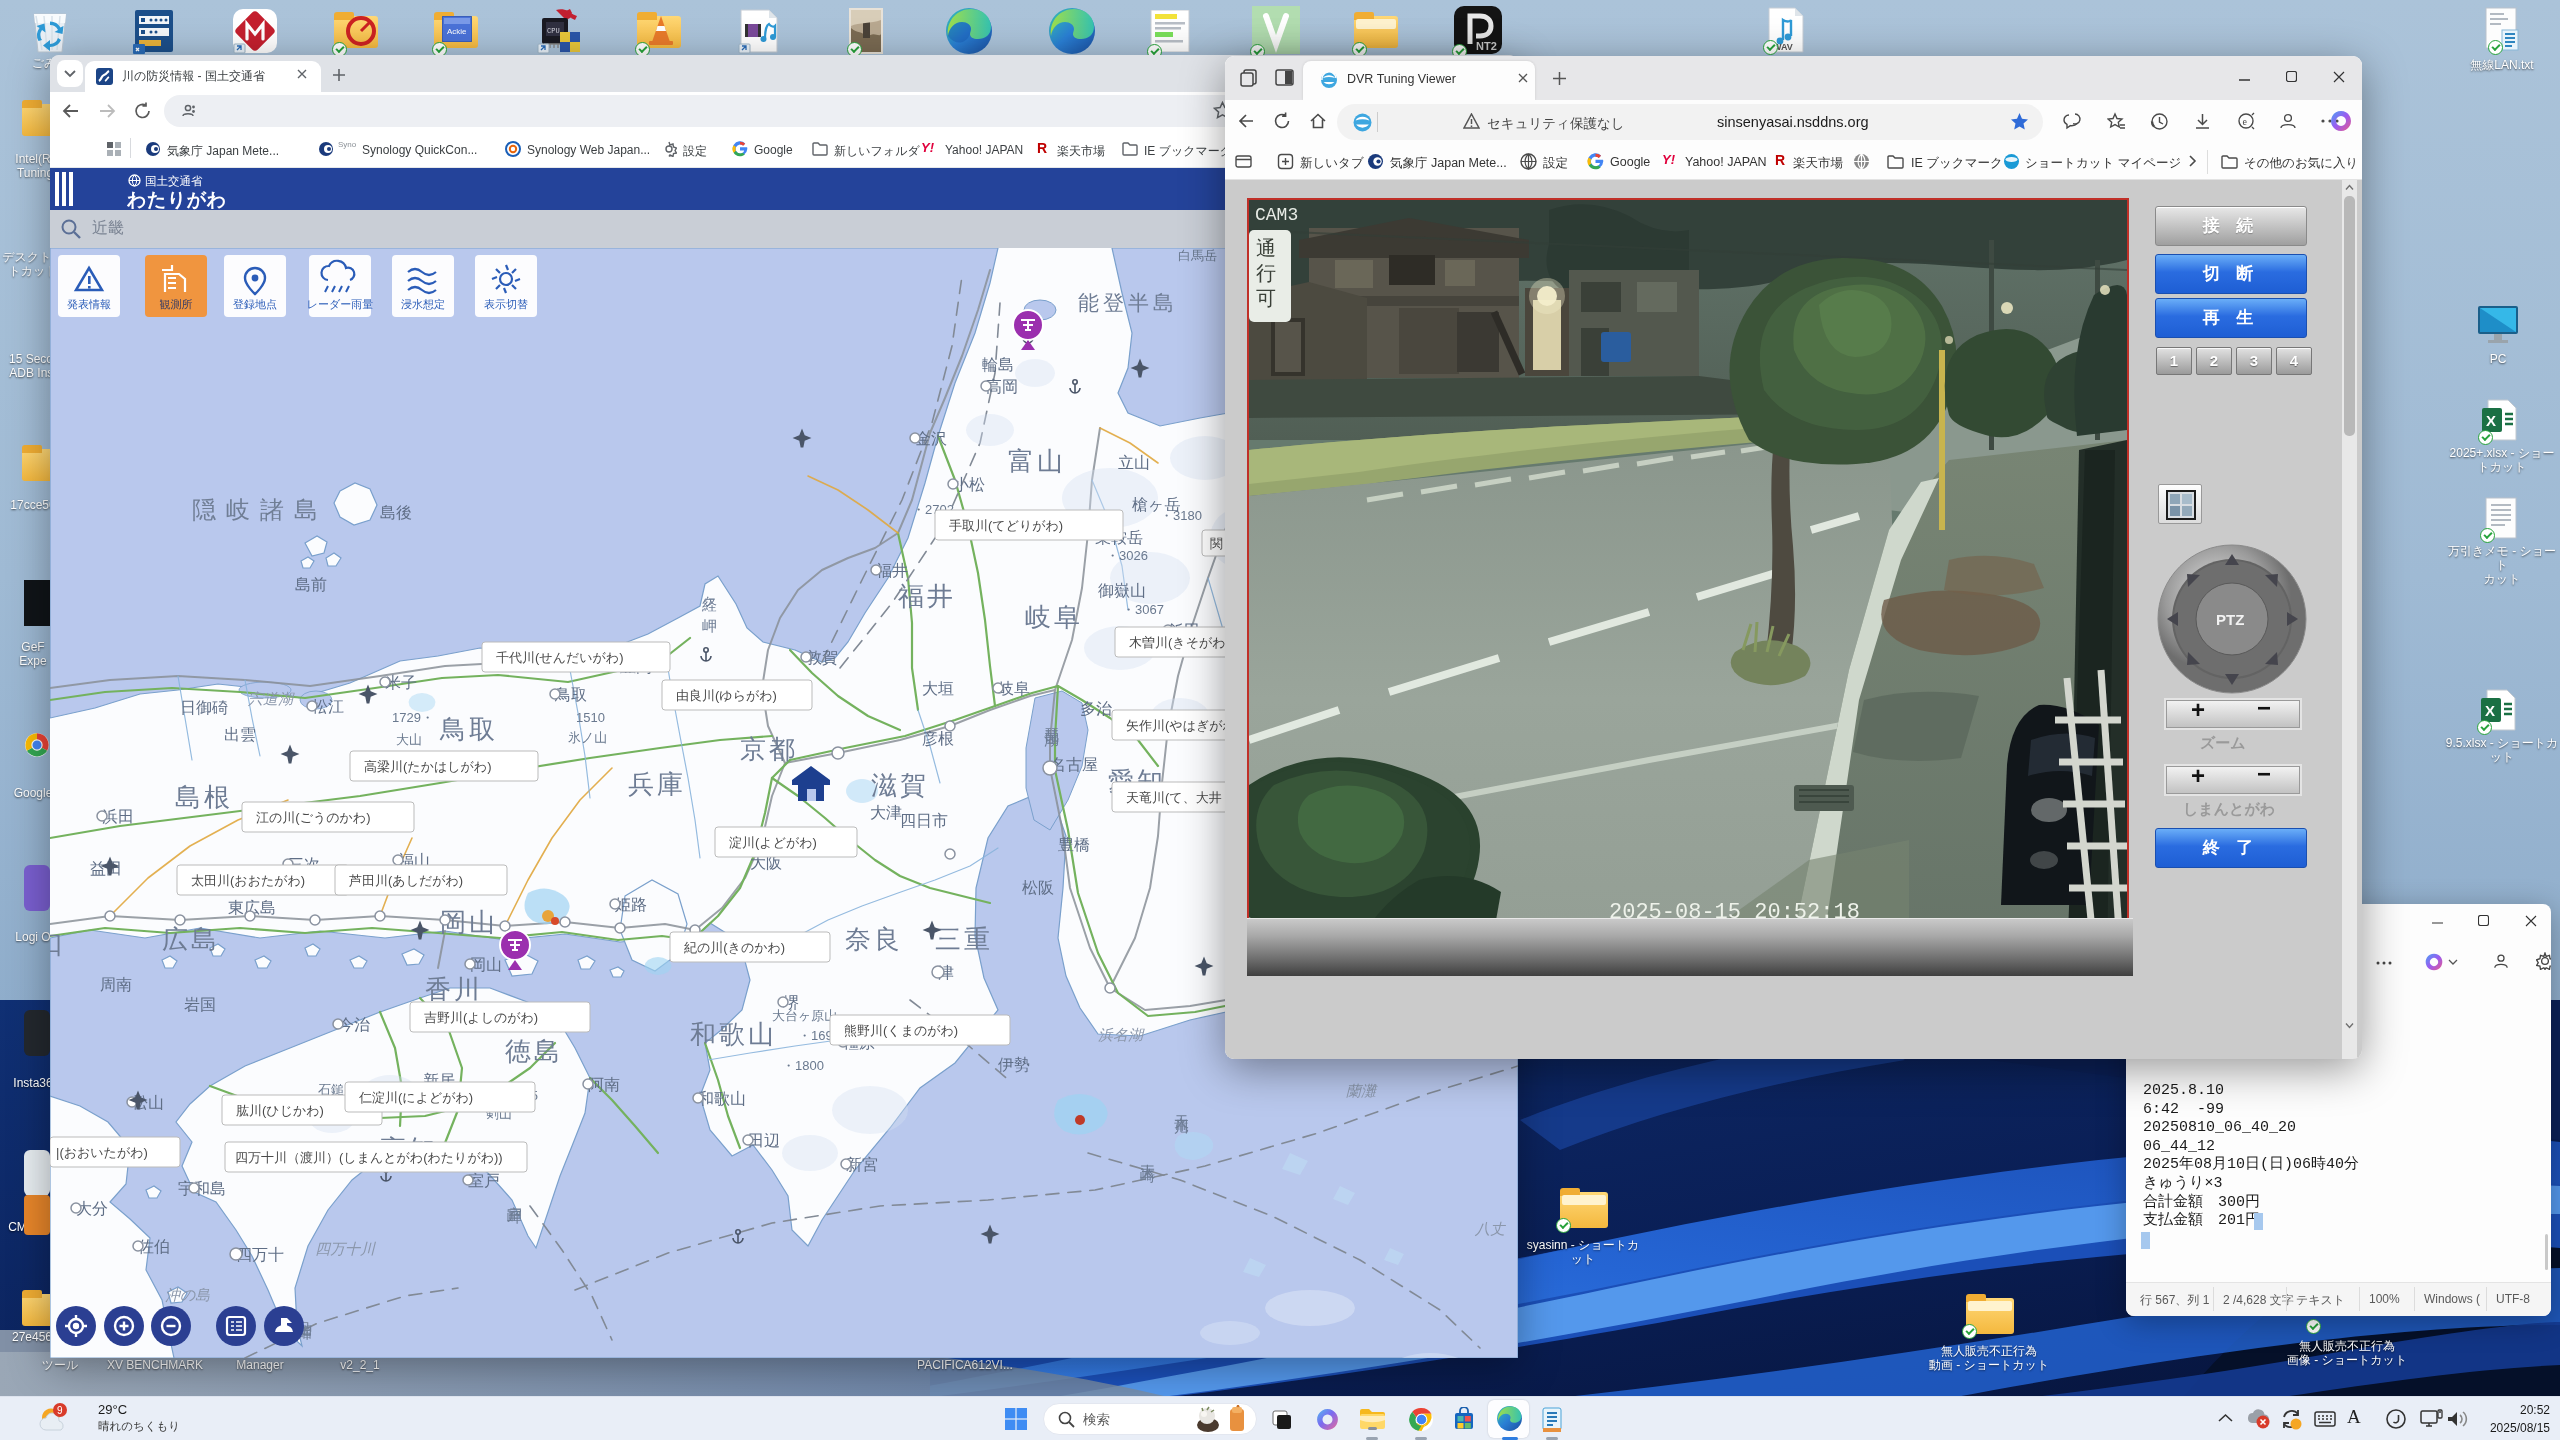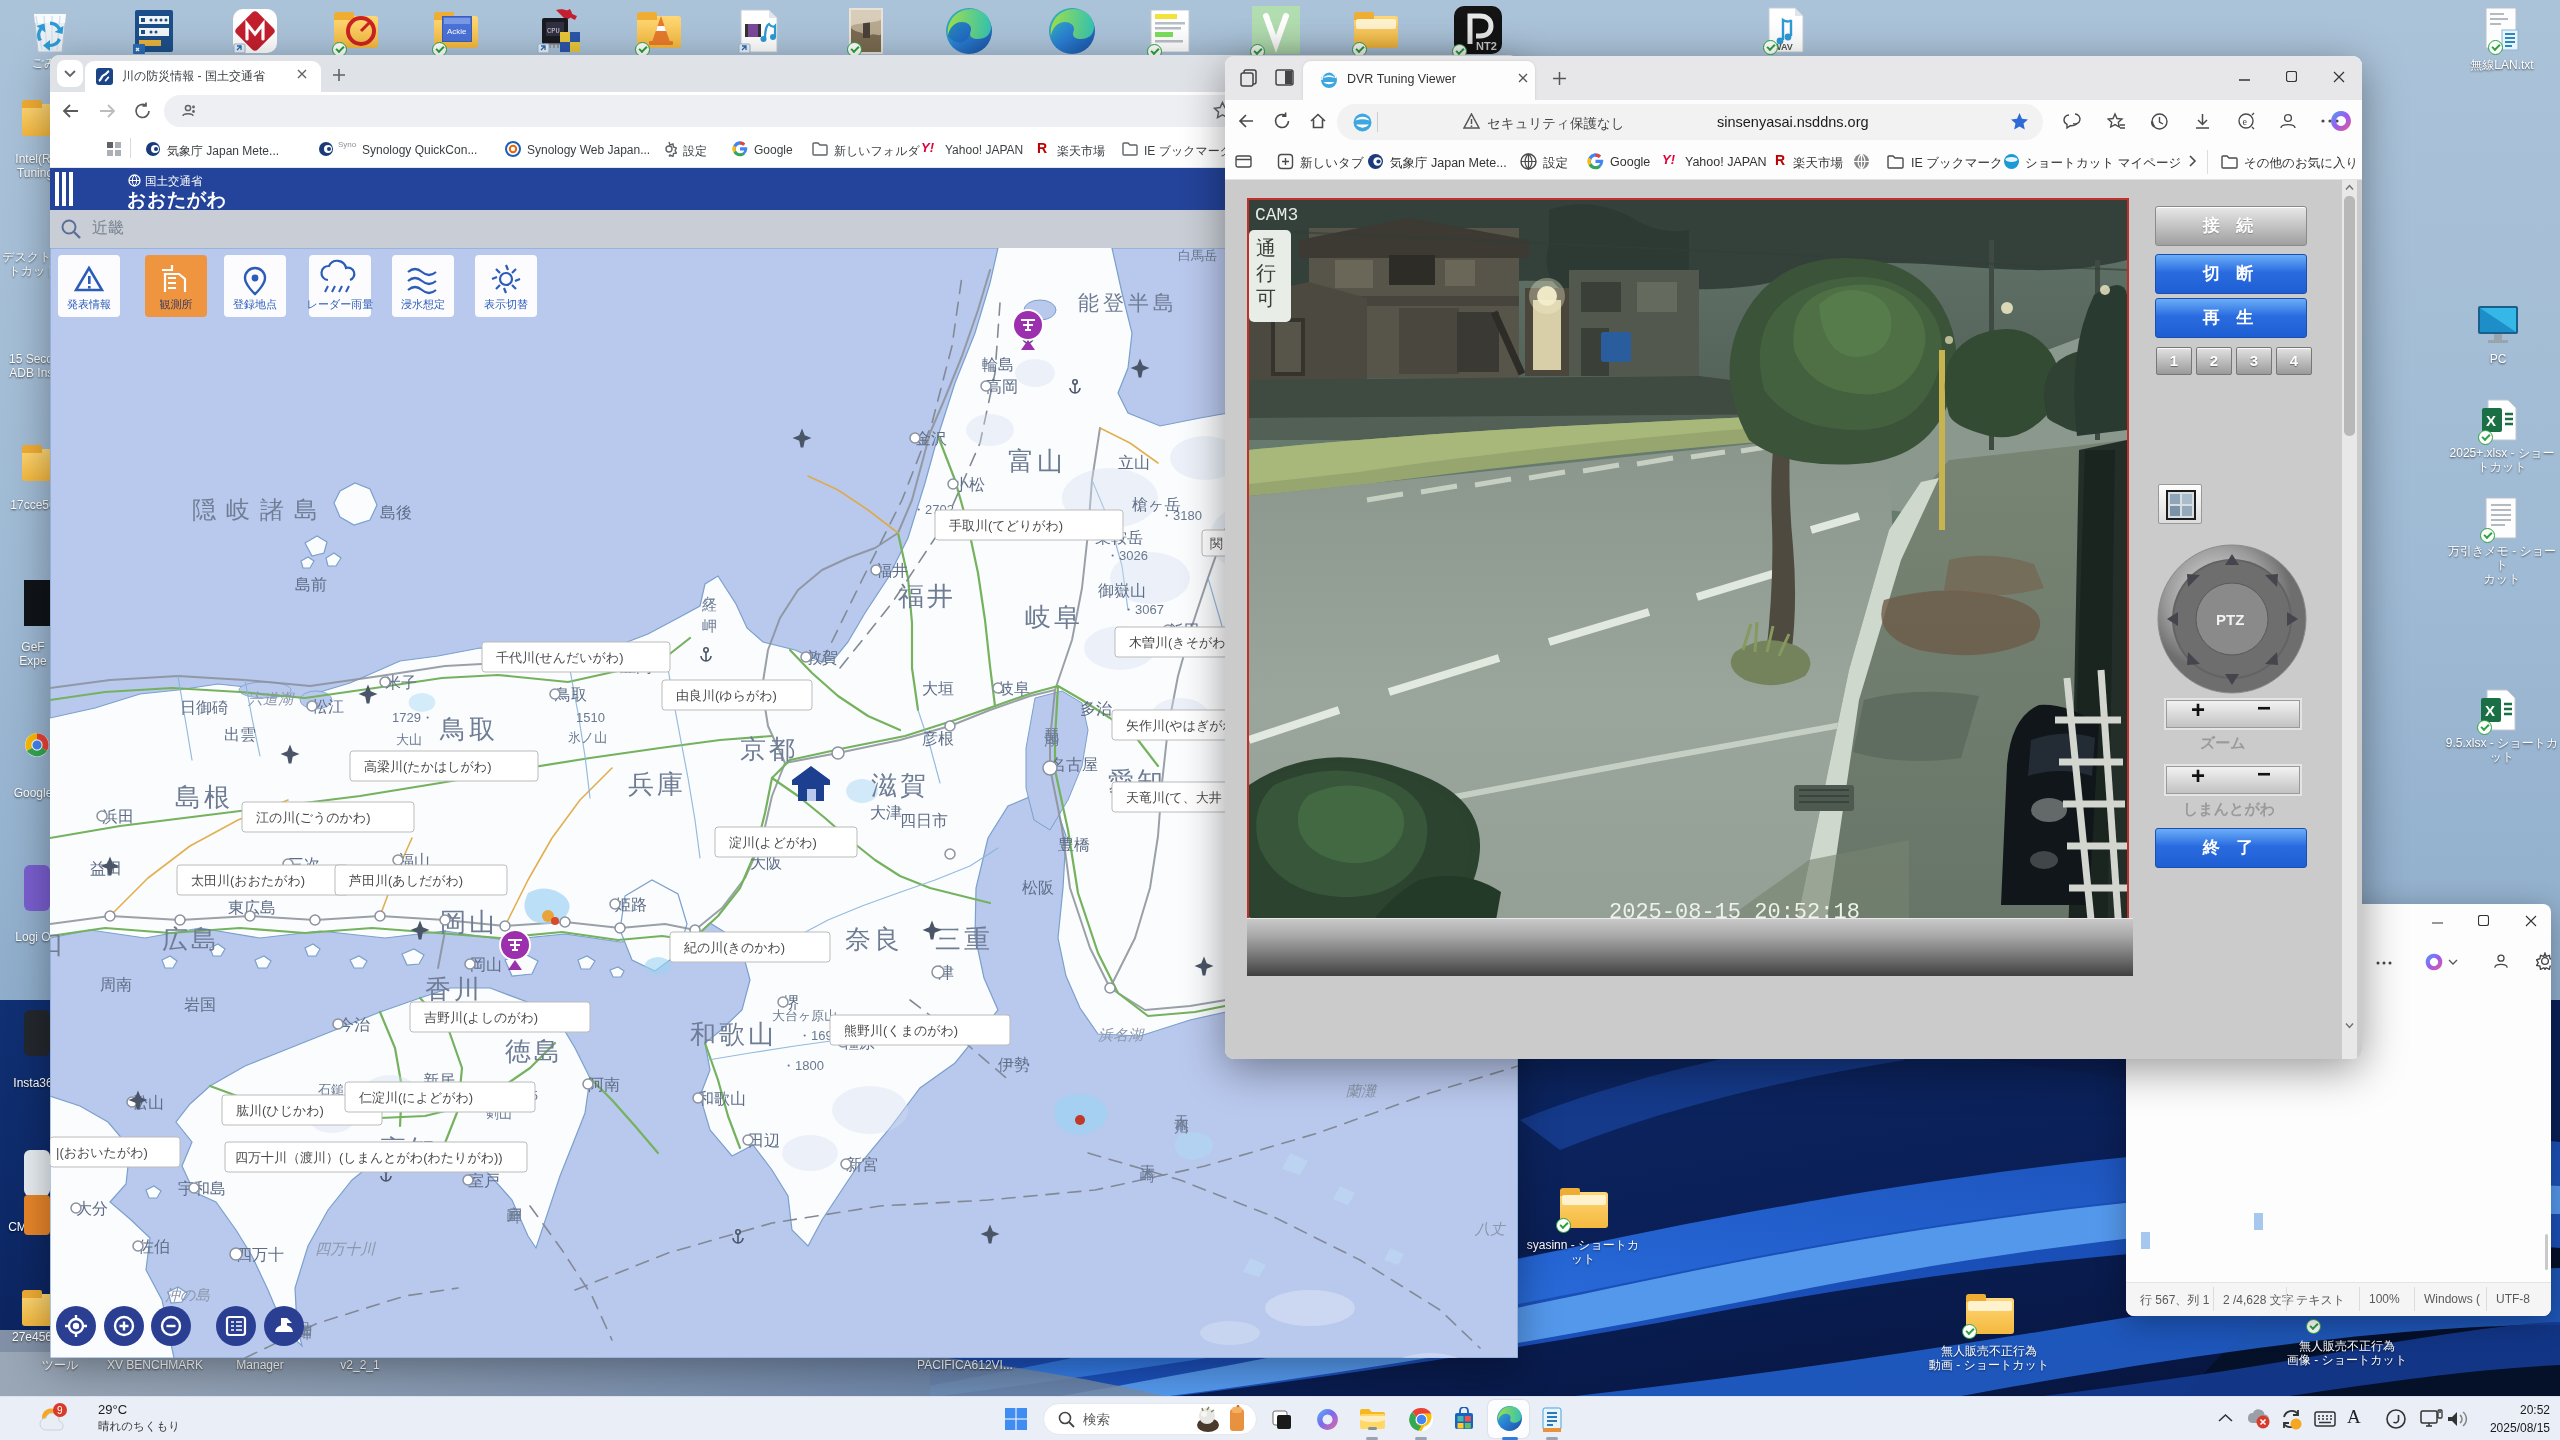--- a/index.html
+++ b/index.html
@@ -437,21 +437,21 @@
 
   <div class="abs" style="left:0;top:113px;width:1468px;height:42px;background:#24439a"></div>
   <div class="abs" style="left:5px;top:117px;width:4px;height:34px;background:#fff"></div>
   <div class="abs" style="left:12px;top:117px;width:4px;height:34px;background:#fff"></div>
   <div class="abs" style="left:19px;top:117px;width:4px;height:34px;background:#fff"></div>
   <svg class="abs" style="left:78px;top:119px" width="13" height="13">
         <circle cx="6.5" cy="6.5" r="5.5" fill="none" stroke="#fff" stroke-width="1.3"></circle>
         <path d="M1,6.5 h11 M6.5,1 a8,8 0 0 1 0,11 a8,8 0 0 1 0,-11" fill="none" stroke="#fff" stroke-width="1"></path>
       </svg>
   <div class="abs" style="left:95px;top:119px;font-size:11.5px;color:#fff">国土交通省</div>
-  <div class="abs" style="left:77px;top:132px;font-size:19px;color:#fff;font-weight:bold;letter-spacing:0.5px">おおたがわ</div>
+  <div class="abs" style="left:77px;top:132px;font-size:19px;color:#fff;font-weight:bold;letter-spacing:0.5px">わたりがわ</div>
 
   <div class="abs" style="left:0;top:155px;width:1468px;height:38px;background:#c9ced6"></div>
   <svg class="abs" style="left:10px;top:163px" width="22" height="22">
         <circle cx="9" cy="9" r="6.5" fill="none" stroke="#5b6f96" stroke-width="2"></circle>
         <path d="M14,14 L20,20" stroke="#5b6f96" stroke-width="2.4"></path>
       </svg>
   <div class="abs" style="left:42px;top:163px;font-size:16px;color:#7c8594">近畿</div>
 
   <div class="abs" style="left:0;top:193px;width:1468px;height:1110px;overflow:hidden" id="mapbox">
   <svg width="1468" height="1110" viewBox="0 0 1468 1110" font-family="Liberation Sans,sans-serif">
@@ -949,20 +949,28 @@
       <path d="M1,2 L5,6 L9,2" stroke="#555" stroke-width="1.3" fill="none"></path>
     </svg>
   <svg class="abs" style="left:366px;top:48px" width="18" height="18" viewBox="0 0 19 19">
       <circle cx="9.5" cy="6.5" r="3.2" fill="none" stroke="#444" stroke-width="1.3"></circle>
       <path d="M3,16.5 c0,-4.5 13,-4.5 13,0" fill="none" stroke="#444" stroke-width="1.3"></path>
     </svg>
   <svg class="abs" style="left:410px;top:48px" width="18" height="18" viewBox="0 0 16 16">
       <path d="M8,5 a3,3 0 1 0 0,6 a3,3 0 1 0 0,-6 M8,1 L9,4 L12,3 L12.5,6 L15.5,7 L14,9.5 L15.5,12 L12.5,12.5 L12,15.5 L9,14 L8,15.5 L7,14 4,15.5 3.5,12.5 0.5,12 2,9.5 0.5,7 3.5,6 4,3 7,4 Z" fill="none" stroke="#444" stroke-width="1.2"></path>
     </svg>
 
+  <div class="abs" style="left:17px;top:178px;font-family:'Liberation Mono',monospace;font-size:15px;line-height:18.6px;color:#1a1a1a;white-space:pre">2025.8.10
+6:42  -99
+20250810_06_40_20
+06_44_12
+2025年08月10日(日)06時40分
+きゅうり×3
+合計金額　300円
+支払金額　201円</div>
   <div class="abs" style="left:128px;top:309px;width:9px;height:17px;background:#a6c8ee"></div>
   <div class="abs" style="left:15px;top:328px;width:9px;height:17px;background:#a6c8ee"></div>
   <div class="abs" style="left:419px;top:330px;width:3px;height:36px;background:#c9c9c9;border-radius:2px"></div>
 
   <div class="abs" style="left:0;top:378px;width:425px;height:34px;background:#f5f5f5;border-top:1px solid #e4e4e4;font-size:12px;color:#5a5a5a">
     <div class="abs" style="left:14px;top:9px">行 567、列 1</div>
     <div class="abs" style="left:87px;top:4px;width:1px;height:24px;background:#dcdcdc"></div>
     <div class="abs" style="left:97px;top:9px">2 /4,628 文字</div>
     <div class="abs" style="left:160px;top:4px;width:1px;height:24px;background:#dcdcdc"></div>
     <div class="abs" style="left:170px;top:9px">テキスト</div>

